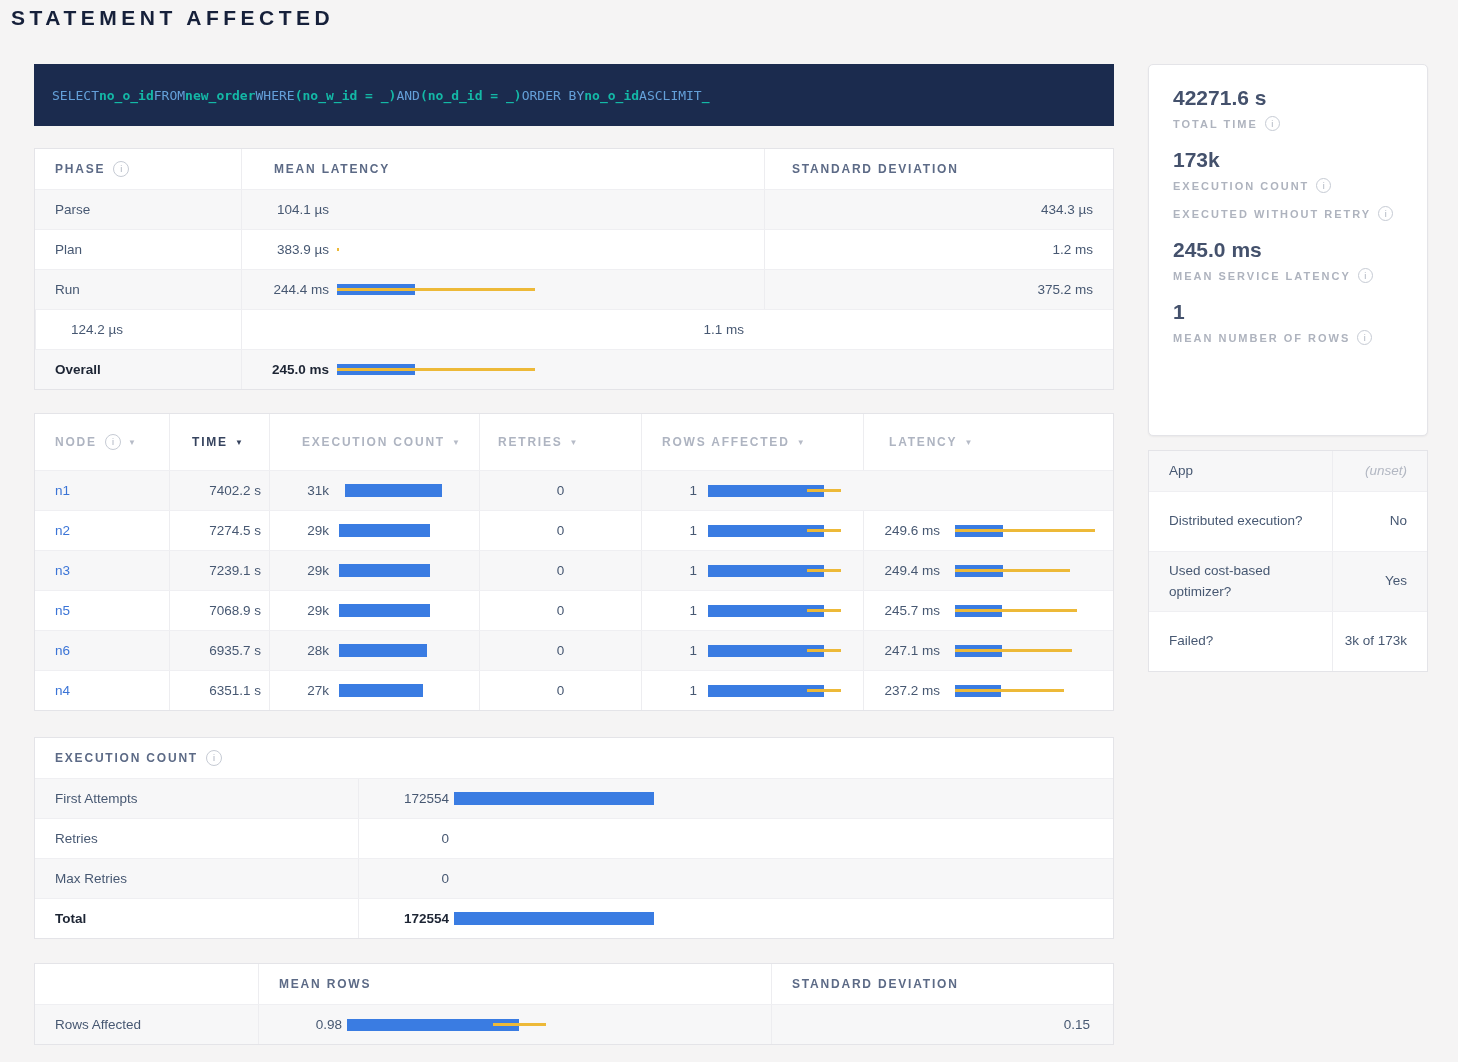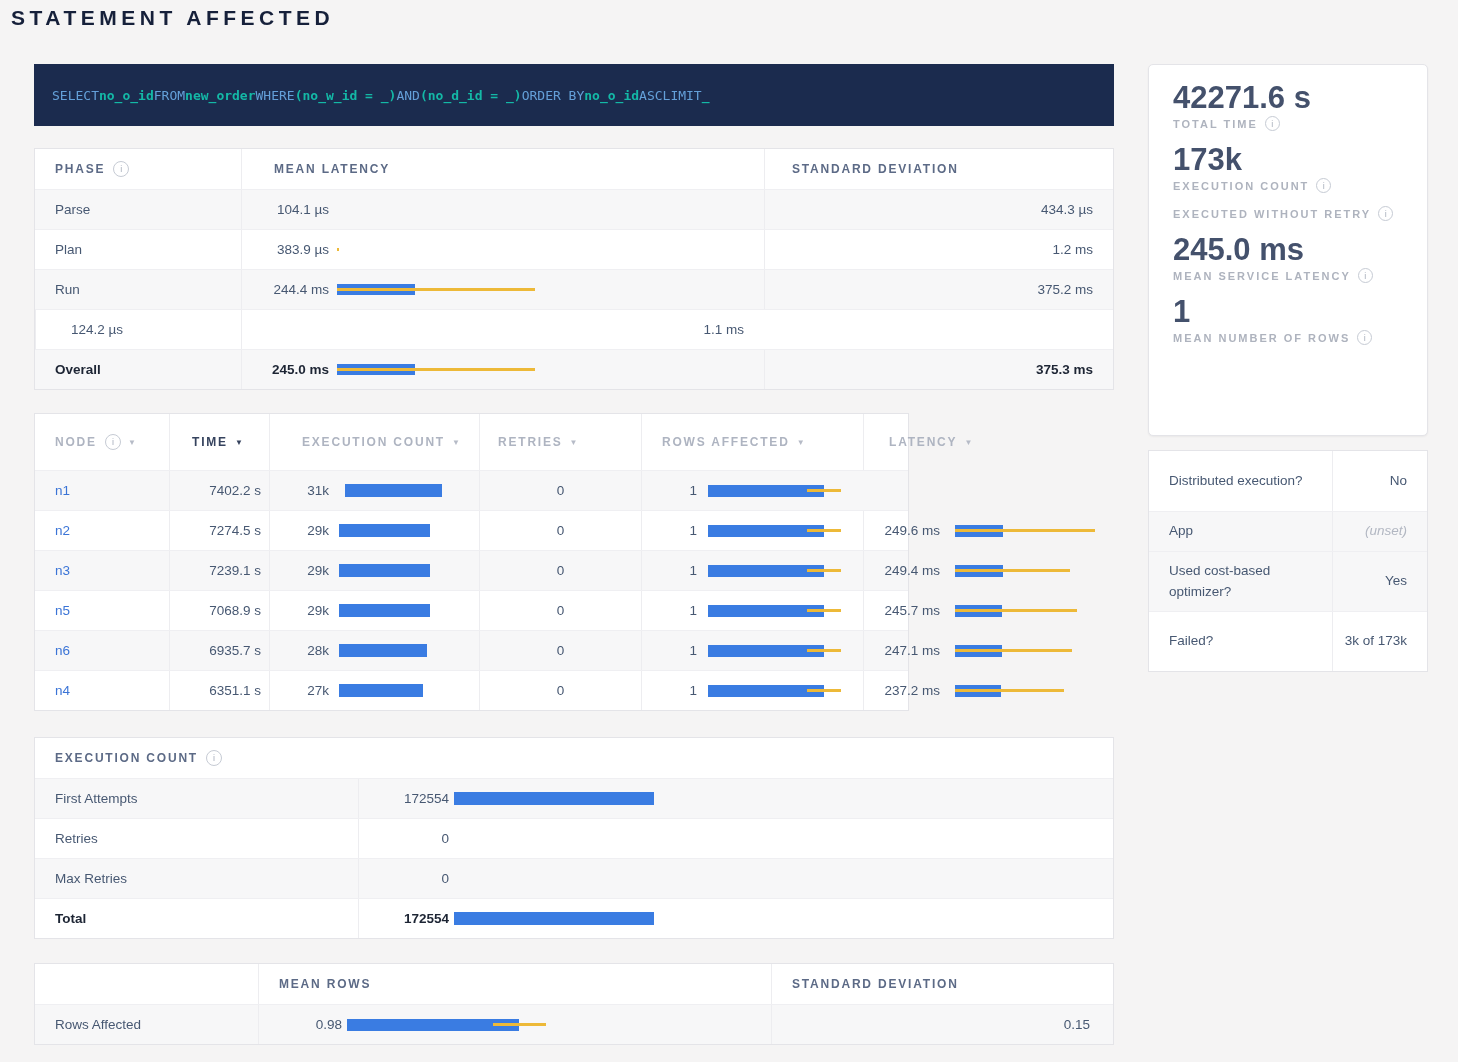--- a/index.html
+++ b/index.html
@@ -12,21 +12,21 @@
   .h1{position:absolute;left:11px;top:6px;margin:0;font-size:21px;font-weight:800;
       letter-spacing:4.5px;color:#16203a;}
   .sqlbox{position:absolute;left:34px;top:64px;width:1080px;height:62px;background:var(--sqlbg,#1b2b4e);
       box-sizing:border-box;display:flex;align-items:center;padding:0 18px;
       font-family:"DejaVu Sans Mono","Liberation Mono",monospace;font-size:13px;white-space:pre;}
   .tok-kw{color:#64a0d9;}
   .tok-id{color:#14b8a6;font-weight:bold;}
 
   .tbl{position:absolute;background:#fff;border:1px solid #e4e4e8;box-sizing:border-box;}
   #phase{left:34px;top:148px;width:1080px;}
-  #nodes{left:34px;top:413px;width:875px;}
+  #nodes{left:34px;top:413px;width:1080px;}
   #exec{left:34px;top:737px;width:1080px;}
   #rowsaff{left:34px;top:963px;width:1080px;}
   #app{left:1148px;top:450px;width:280px;}
 
   .row{display:grid;align-items:center;height:40px;box-sizing:border-box;border-top:1px solid #efeff2;background:#fff;}
   .row:first-child{border-top:none;}
   .row.alt{background:#f7f7f8;}
   .hdr2{height:56px;}
   .tall{height:60px;}
   .g-phase{grid-template-columns:206px 523px 349px;}
@@ -55,21 +55,21 @@
   .link{font-size:13.5px;color:var(--link,#3b74d6);text-decoration:none;cursor:pointer;}
 
   .bararea{position:relative;flex:none;}
   .bblue{position:absolute;background:var(--blue,#3a7ce2);}
   .byellow{position:absolute;background:var(--yellow,#edb938);}
 
   .card{position:absolute;background:#fff;border:1px solid #e4e4e8;border-radius:5px;
         box-sizing:border-box;box-shadow:0 1px 2px rgba(0,0,0,.05);}
   #stats{left:1148px;top:64px;width:280px;height:372px;padding:17px 24px;}
   .stat{margin-bottom:13px;}
-  .stat-value{font-size:31px;font-weight:600;color:#44516c;line-height:31px;}
+  .stat-value{font-size:21px;font-weight:600;color:#44516c;line-height:31px;}
   .stat-label{display:flex;align-items:center;margin-top:3px;font-size:11px;font-weight:600;
               letter-spacing:2px;color:#aeb3be;}
   .stat-label .info{width:13px;height:13px;margin-left:7px;}
   #app .lbl{line-height:1.5;}
   #app .val{line-height:1.5;text-align:right;}
   .unset{font-style:italic;color:#b2b7c2;}
   .pr20{padding-right:20px;}
 </style>
 </head>
 <body>
@@ -145,23 +145,20 @@
       <div class="cell pl">
         <span class="lbl">Overall</span>
       </div>
       <div class="cell cdiv">
         <span class="val num" style="width: 87px; margin-right: 8px;">245.0 ms</span>
         <div class="bararea" style="width: 430px; height: 16px;">
           <div class="bblue" style="left: 0px; top: 2.5px; height: 11px; width: 78.2041px;"></div>
           <div class="byellow" style="left: 0px; top: 6.25px; height: 3.5px; width: 198px;"></div>
         </div>
       </div>
-      <div class="cell cdiv right pr20">
-        <span class="val">375.3 ms</span>
-      </div>
     </div>
   </div>
 
 <div class="tbl" id="nodes">
     <div class="row g-node hdr2">
       <div class="cell" style="padding-left: 20px;">
         <span class="hdtx hdlight">NODE</span>
         <span class="info">i</span>
         <span class="arrow">▼</span>
       </div>
@@ -474,36 +471,36 @@
     <div class="stat">
       <div class="stat-value">1</div>
       <div class="stat-label">
         <span>MEAN NUMBER OF ROWS</span>
         <span class="info">i</span>
       </div>
     </div>
   </div>
 
 <div class="tbl" id="app">
+    <div class="row g-app alt">
+      <div class="cell pl">
+        <span class="lbl">App</span>
+      </div>
+      <div class="cell cdiv right pr20">
+        <span class="val unset">(unset)</span>
+      </div>
+    </div>
     <div class="row g-app tall">
       <div class="cell pl">
         <span class="lbl">Distributed execution?</span>
       </div>
       <div class="cell cdiv right pr20">
         <span class="val">No</span>
       </div>
     </div>
-    <div class="row g-app alt">
-      <div class="cell pl">
-        <span class="lbl">App</span>
-      </div>
-      <div class="cell cdiv right pr20">
-        <span class="val unset">(unset)</span>
-      </div>
-    </div>
     <div class="row g-app tall alt">
       <div class="cell pl">
         <span class="lbl">Used cost-based optimizer?</span>
       </div>
       <div class="cell cdiv right pr20">
         <span class="val">Yes</span>
       </div>
     </div>
     <div class="row g-app tall">
       <div class="cell pl">

